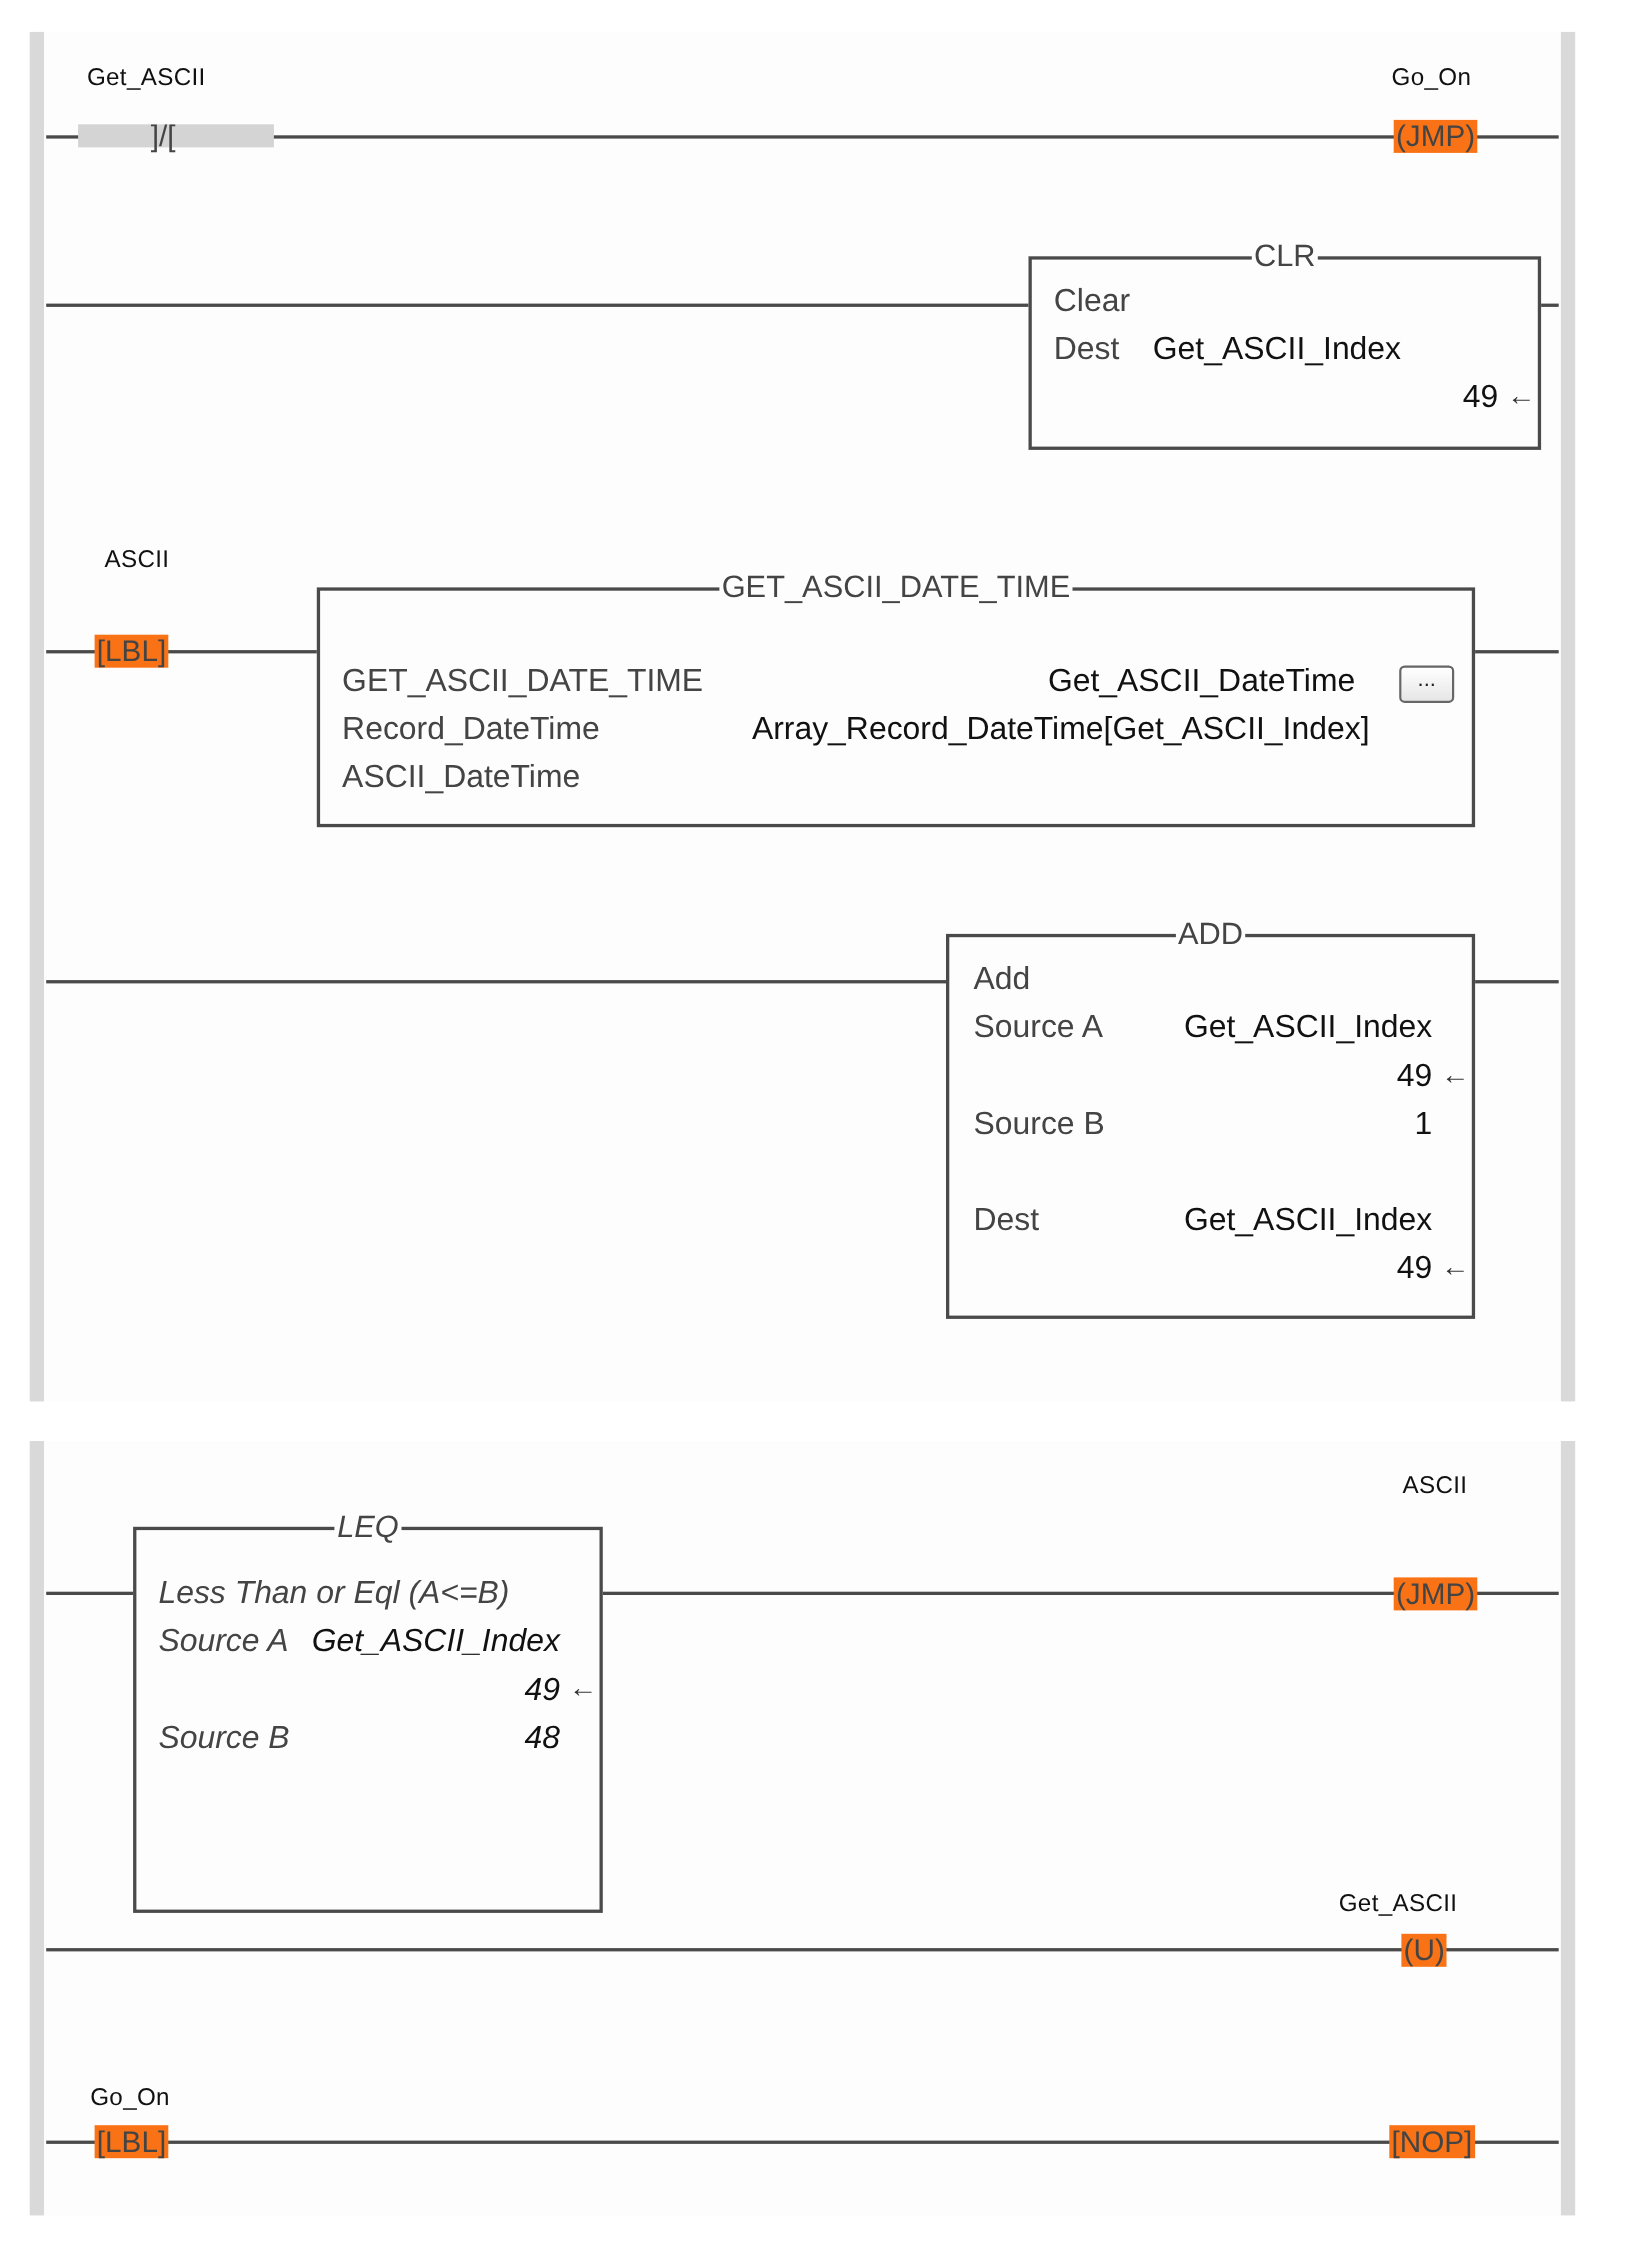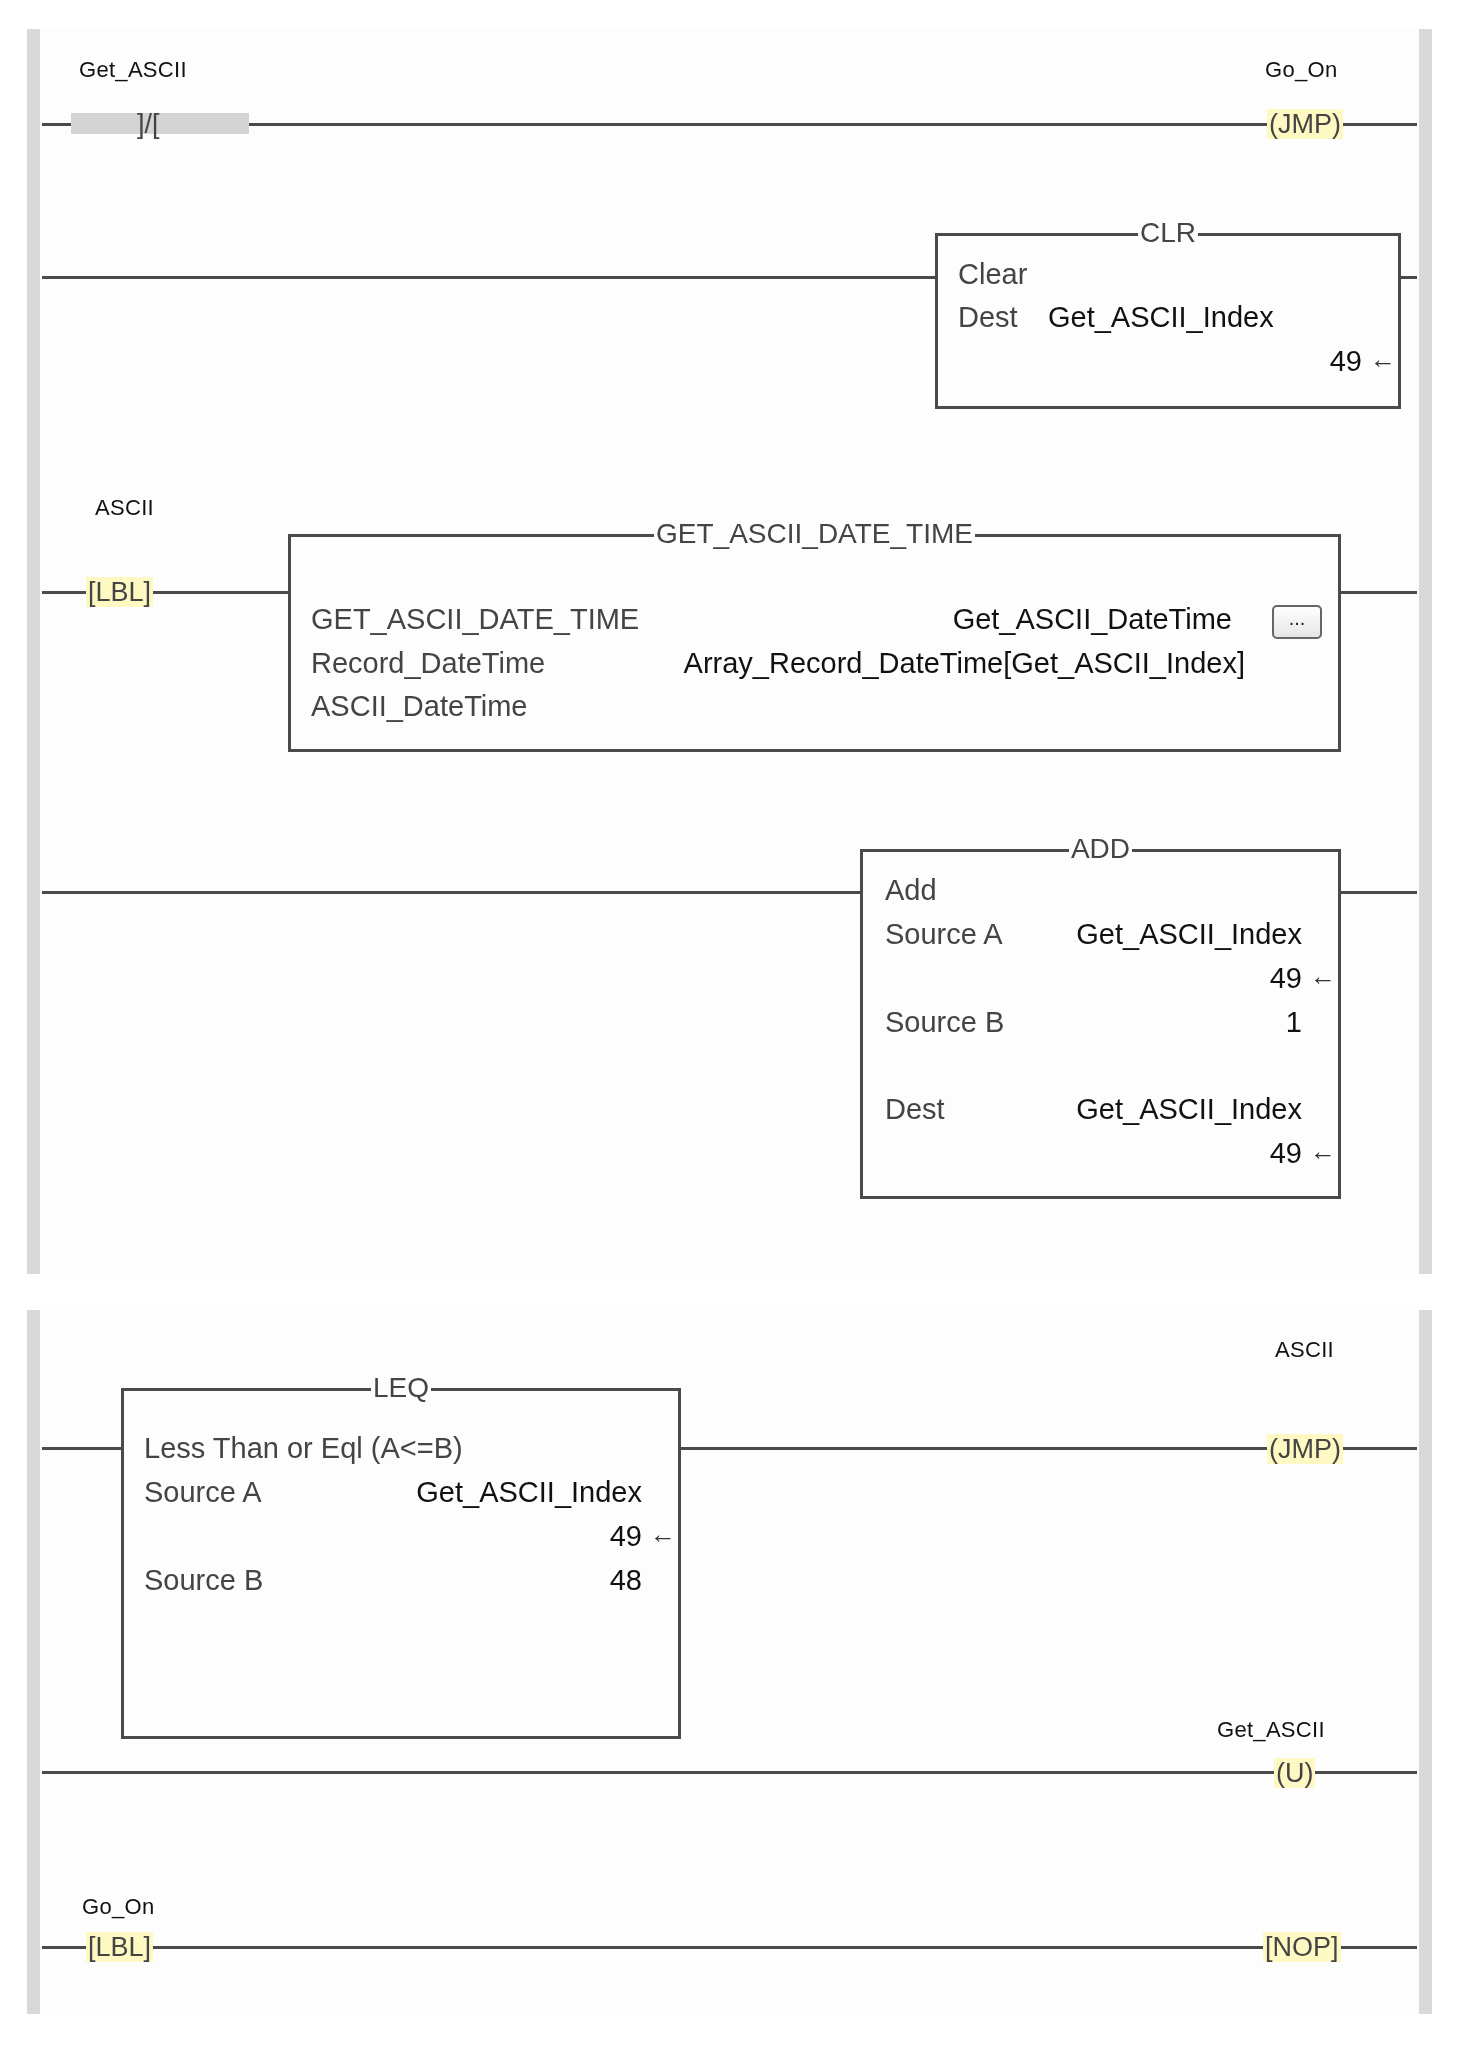--- a/index.html
+++ b/index.html
@@ -4,21 +4,21 @@
 <style>
   html, body { margin: 0; padding: 0; background: #ffffff; }
   body { width: 1477px; height: 2054px; position: relative; overflow: hidden;
          font-family: "Liberation Sans", "DejaVu Sans", sans-serif; color: #000; }
   .panel { position: absolute; left: 27px; width: 1405px; background: #fdfdfd; }
   .rail { position: absolute; top: 0; bottom: 0; width: 13px; background: #d9d9d9; }
   .rail.left { left: 0; }
   .rail.right { right: 0; }
   .wire { position: absolute; height: 3px; background: #4a4a4a; }
   .tag { position: absolute; font-size: 22px; color: #111; white-space: nowrap; letter-spacing: 0.3px; }
-  .sym { position: absolute; font-size: 27px; color: #444; white-space: nowrap; background: #fef9c3; padding: 0 2px; line-height: 30px; }
+  .sym { position: absolute; font-size: 27px; color: #444; white-space: nowrap; background: #f97316; padding: 0 2px; line-height: 30px; }
   .box { position: absolute; border: 3px solid #4a4a4a; background: #fdfdfd; box-sizing: border-box; }
   .box-title { position: absolute; top: -19px; left: 0; right: 0; text-align: center; }
   .box-title span { background: #fdfdfd; color: #444; font-size: 28px; padding: 0 2px; }
   .lbl { position: absolute; font-size: 29px; color: #444; white-space: nowrap; }
   .val { position: absolute; font-size: 29px; color: #111; white-space: nowrap; text-align: right; }
   .arrow { position: absolute; font-size: 26px; color: #333; font-weight: bold; }
   .dots-btn { position: absolute; width: 50px; height: 34px; border: 2px solid #666; border-radius: 5px;
               background: linear-gradient(#ffffff, #e6e6e6); box-sizing: border-box; text-align: center;
               font-size: 20px; line-height: 22px; color: #222; cursor: pointer; }
   .xic-hl { position: absolute; height: 21px; background: #d4d4d4; }
@@ -84,21 +84,21 @@
     </div>
   </div>
 </div>
 
 <div class="panel" style="top:1310px; height:704px;">
   <div class="rail left"></div>
   <div class="rail right"></div>
 
   <div>
     <div class="wire" style="left:15px; top:137px; width:1375px;"></div>
-    <div class="box" style="left:94px; top:78px; width:560px; height:351px;">
+    <div class="box" style="left:94px; top:78px; width:427px; height:351px;font-style:italic;">
       <div class="box-title"><span>LEQ</span></div>
       <div class="lbl" style="left:20px; top:41px;">Less Than or Eql (A&lt;=B)</div>
       <div class="lbl" style="left:20px; top:85px;">Source A</div>
       <div class="val" style="right:36px; top:85px;">Get_ASCII_Index</div>
       <div class="val" style="right:36px; top:129px;">49</div>
       <div class="arrow" style="right:2px; top:128px;">←</div>
       <div class="lbl" style="left:20px; top:173px;">Source B</div>
       <div class="val" style="right:36px; top:173px;">48</div>
     </div>
     <div class="tag" style="left:1248px; top:27px;">ASCII</div>

